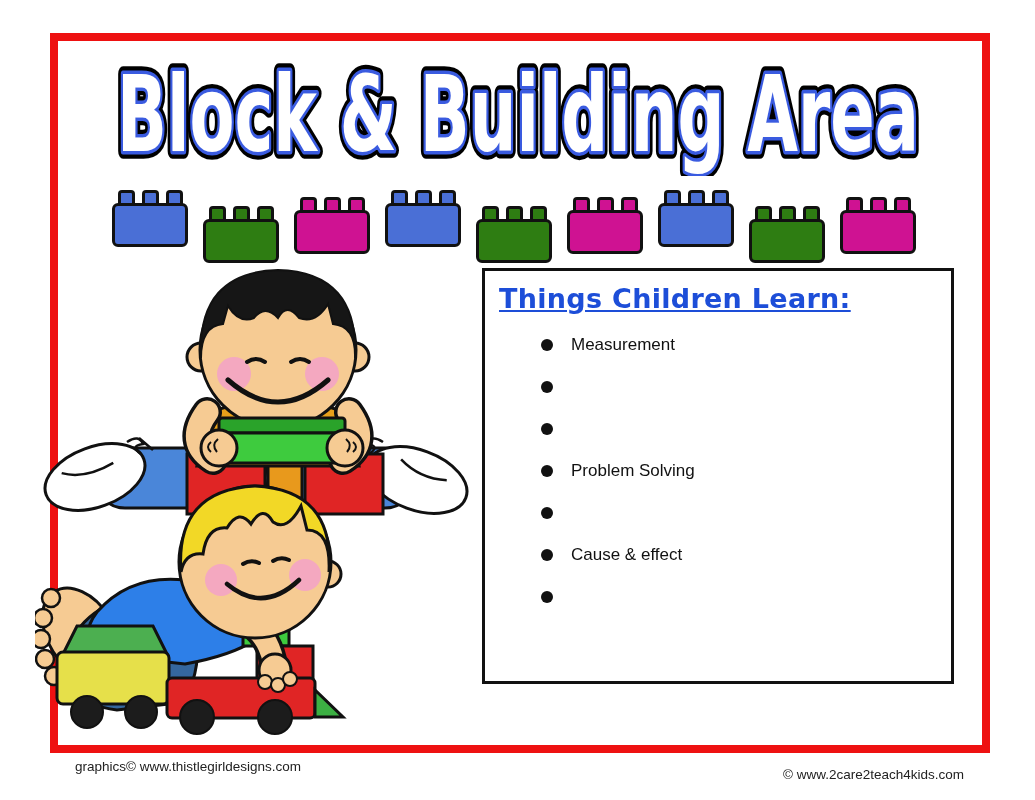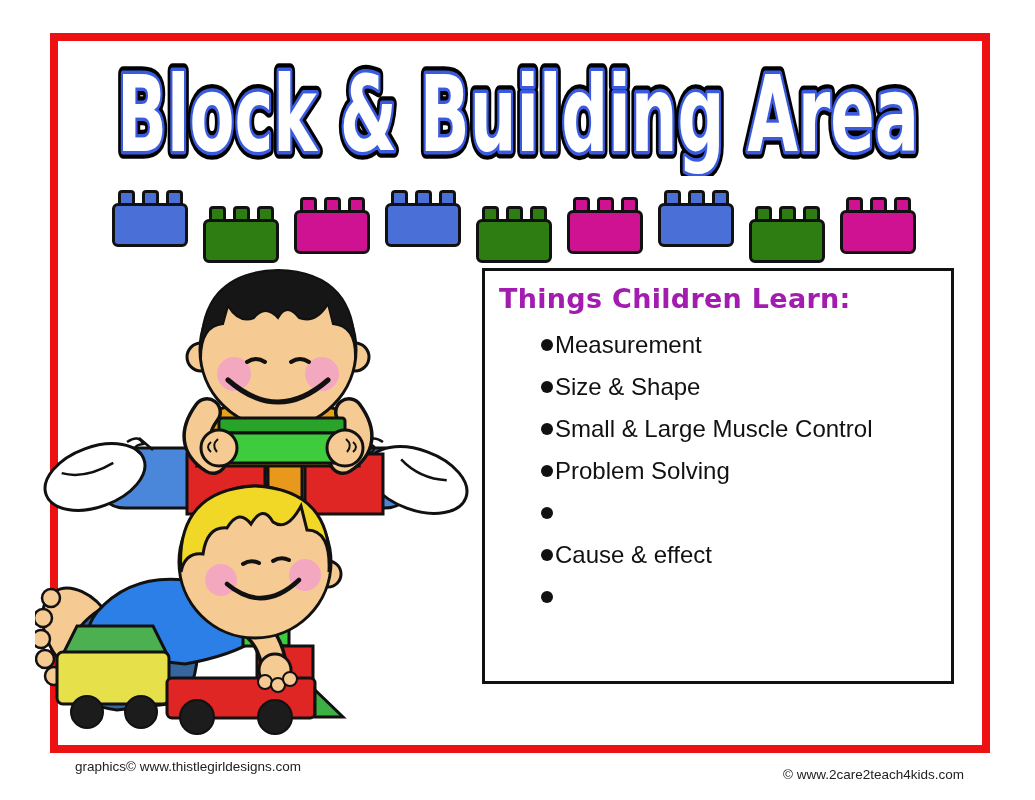--- a/index.html
+++ b/index.html
@@ -16,24 +16,24 @@
         border-radius:4px 4px 0 0;box-sizing:border-box;}
   .bbody{width:76px;height:44px;background:var(--c);border:3px solid #111;border-radius:6px;
          box-sizing:border-box;margin-top:-2px;}
   .b-green{margin-top:16px;}
   .b-magenta{margin-top:7px;}
   
   .illustration{position:absolute;left:35px;top:262px;width:440px;height:485px;}
   
   .learn-box{position:absolute;left:482px;top:268px;width:472px;height:416px;border:3px solid #111;
              box-sizing:border-box;background:#fff;padding:12px 8px 0 14px;}
-  .learn-heading{font-size:27px;font-weight:bold;color:#a21caf;letter-spacing:.3px;
-                 font-family:"DejaVu Sans",sans-serif;}
+  .learn-heading{font-size:27px;font-weight:bold;color:#1d4ed8;letter-spacing:.3px;
+                 font-family:"DejaVu Sans",sans-serif;text-decoration:underline;}
   .learn-list{list-style:none;margin:10px 0 0 0;padding:0 0 0 42px;}
-  .learn-item{display:flex;align-items:center;gap:2px;height:42px;font-size:24px;color:#111;}
+  .learn-item{display:flex;align-items:center;gap:18px;height:42px;font-size:17px;color:#111;}
   .dot{width:12px;height:12px;border-radius:50%;background:#111;flex:none;}
   
   .credit{position:absolute;top:759px;font-size:13.5px;color:#222;}
   .credit-left{left:75px;}
   .credit-right{left:783px;margin-top:8px;}
 </style>
 </head>
 <body>
 
 <div class="page">
@@ -225,25 +225,23 @@
 
   <div class="learn-box">
     <div class="learn-heading">Things Children Learn:</div>
     <ul class="learn-list">
       <li class="learn-item">
         <span class="dot"></span>
         <span>Measurement</span>
         </li>
       <li class="learn-item">
         <span class="dot"></span>
-        <span>Size &amp; Shape</span>
-        </li>
-      <li class="learn-item">
-        <span class="dot"></span>
-        <span>Small &amp; Large Muscle Control</span>
+        </li>
+      <li class="learn-item">
+        <span class="dot"></span>
         </li>
       <li class="learn-item">
         <span class="dot"></span>
         <span>Problem Solving</span>
         </li>
       <li class="learn-item">
         <span class="dot"></span>
         </li>
       <li class="learn-item">
         <span class="dot"></span>

